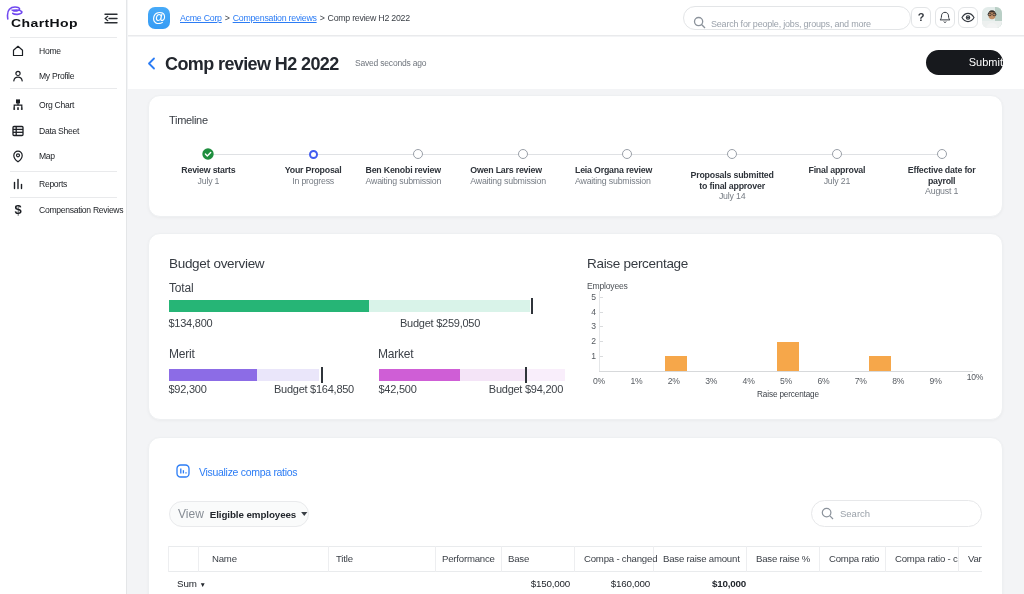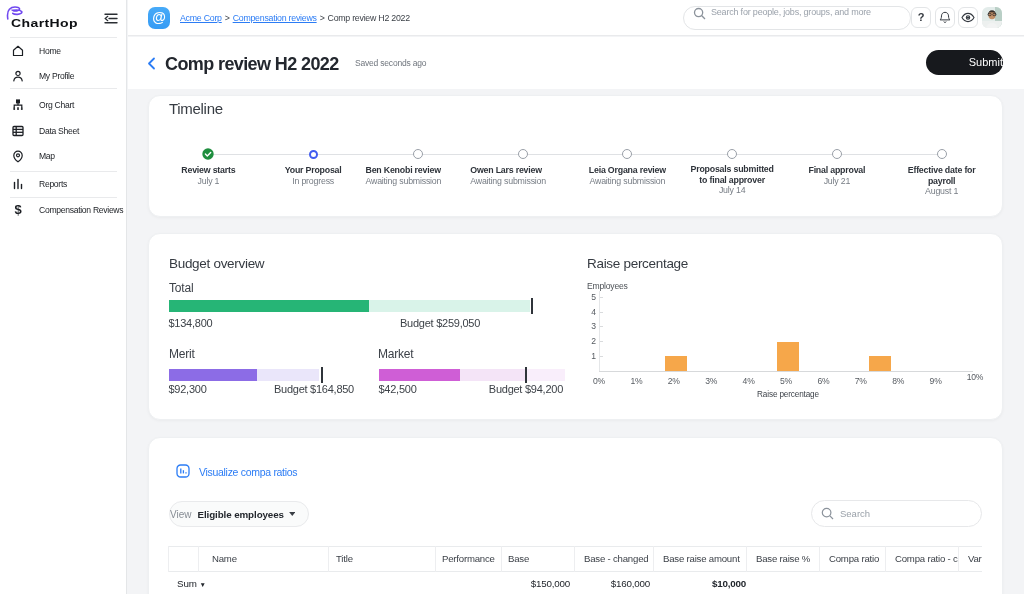--- a/index.html
+++ b/index.html
@@ -28,21 +28,21 @@
 
 <div class="abs" style="left:128px;top:0;width:896px;height:36px;background:#fff;border-bottom:1px solid #e9eaec"></div>
 <div class="abs" style="left:148px;top:7px;width:22px;height:22px;border-radius:7px;background:linear-gradient(180deg,#47aaf8,#359bf4);color:#fff;font-size:14px;font-weight:bold;text-align:center;line-height:21px">@</div>
 <div class="abs" style="left:180px;top:0;height:36px;display:flex;align-items:center;font-size:8.8px;letter-spacing:-.25px;white-space:nowrap">
  <span style="color:#2b7cf5;text-decoration:underline">Acme Corp</span>
  <span style="color:#3a3f46;margin:0 3px">&gt;</span>
  <span style="color:#2b7cf5;text-decoration:underline">Compensation reviews</span>
  <span style="color:#3a3f46;margin:0 3px">&gt;</span>
  <span style="color:#3a3f46">Comp review H2 2022</span>
 </div>
-<div class="abs" style="left:683px;top:6px;width:228px;height:24px;border:1px solid #e3e5e7;border-radius:12px;background:#fff;display:flex;align-items:flex-start">
+<div class="abs" style="left:683px;top:6px;width:228px;height:24px;border:1px solid #e3e5e7;border-radius:12px;background:#fff;display:flex;align-items:flex-end">
  <svg style="margin-left:9px" width="13" height="13" viewBox="0 0 13 13" fill="none" stroke="#8b929b" stroke-width="1.3">
         <circle cx="5.6" cy="5.6" r="4.1"></circle>
         <line x1="8.8" y1="8.8" x2="12" y2="12"></line>
       </svg>
  <span style="margin-left:5px;font-size:9px;letter-spacing:-.2px;color:#9ba2ab">Search for people, jobs, groups, and more</span>
 </div>
 <div class="abs" style="left:911px;top:7px;width:20px;height:21px;border:1px solid #e3e5e7;border-radius:6px;background:#fff;text-align:center;line-height:19px;font-size:11px;font-weight:bold;color:#33383f">?</div>
 <div class="abs" style="left:934.5px;top:7px;width:20px;height:21px;border:1px solid #e3e5e7;border-radius:6px;background:#fff;display:flex;align-items:center;justify-content:center">
  <svg width="12" height="13" viewBox="0 0 12 13" fill="none" stroke="#33383f" stroke-width="1">
         <path d="M6 1.3c-2.1 0-3.5 1.6-3.5 3.6 0 2.5-.9 3.5-1.4 4h9.8c-.5-.5-1.4-1.5-1.4-4 0-2-1.4-3.6-3.5-3.6z" stroke-linejoin="round"></path>
@@ -145,21 +145,21 @@
     </div>
 <div class="sep" style="top:196.5px"></div>
 <div class="navitem" style="top:198.5px">
       <svg width="12" height="13" viewBox="0 0 12 13">
         <text x="6" y="11" text-anchor="middle" font-family="Liberation Sans" font-size="13" font-weight="bold" fill="#1c1f24">$</text>
       </svg>
       <span>Compensation Reviews</span>
     </div>
 
 <div class="card" style="top:95px;height:122px"></div>
-<div class="abs" style="left:169px;top:100px;font-size:15px;letter-spacing:-.3px;color:#363b42">Timeline</div>
+<div class="abs" style="left:169px;top:114px;font-size:11px;letter-spacing:-.3px;color:#363b42">Timeline</div>
 <div class="abs" style="left:208px;top:153.5px;width:734px;height:1px;background:#dfe1e4"></div>
 <div class="abs" style="left:156px;top:146px;width:838px;display:flex">
  <div style="width:104.75px;text-align:center">
   <div style="height:16px;display:flex;align-items:center;justify-content:center">
           <svg width="12" height="12" viewBox="0 0 12 12">
             <circle cx="6" cy="6" r="5.7" fill="#1e8e3e"></circle>
             <polyline points="3.4,6.1 5.3,7.9 8.7,4.4" fill="none" stroke="#fff" stroke-width="1.4" stroke-linecap="round" stroke-linejoin="round"></polyline>
           </svg>
         </div>
   <div style="margin-top:3px">
@@ -187,34 +187,34 @@
  </div>
  <div style="width:104.75px;text-align:left">
   <div style="height:16px;display:flex;align-items:center;justify-content:center">
           <div style="width:10px;height:10px;border-radius:50%;border:1.5px solid #9aa0a8;background:#fff"></div>
         </div>
   <div style="margin-top:3px">
           <div class="tl-l1">Owen Lars review</div>
           <div class="tl-l2">Awaiting submission</div>
         </div>
  </div>
- <div style="width:104.75px;text-align:center">
+ <div style="width:104.75px;">
   <div style="height:16px;display:flex;align-items:center;justify-content:center">
           <div style="width:10px;height:10px;border-radius:50%;border:1.5px solid #9aa0a8;background:#fff"></div>
         </div>
   <div style="margin-top:3px">
           <div class="tl-l1">Leia Organa review</div>
           <div class="tl-l2">Awaiting submission</div>
         </div>
  </div>
  <div style="width:104.75px;text-align:center">
   <div style="height:16px;display:flex;align-items:center;justify-content:center">
           <div style="width:10px;height:10px;border-radius:50%;border:1.5px solid #9aa0a8;background:#fff"></div>
         </div>
-  <div style="margin-top:2px">
+  <div style="margin-top:8px">
           <div class="tl-l1">Proposals submitted<br>to final approver</div>
           <div class="tl-l2">July 14</div>
         </div>
  </div>
  <div style="width:104.75px;text-align:center">
   <div style="height:16px;display:flex;align-items:center;justify-content:center">
           <div style="width:10px;height:10px;border-radius:50%;border:1.5px solid #9aa0a8;background:#fff"></div>
         </div>
   <div style="margin-top:3px">
           <div class="tl-l1">Final approval</div>
@@ -289,21 +289,21 @@
 
 <div class="card" style="top:437px;height:190px"></div>
 <svg class="abs" style="left:176px;top:464px" width="14" height="14" viewBox="0 0 14 14" fill="none" stroke="#2b7cf5">
       <rect x="1" y="1" width="12" height="12" rx="3.6" stroke-width="1.3"></rect>
       <line x1="4.8" y1="4.6" x2="4.8" y2="9.4" stroke-width="1.3"></line>
       <line x1="7.4" y1="6.2" x2="7.4" y2="9.4" stroke-width="1.3"></line>
       <line x1="10" y1="8.2" x2="10" y2="9.4" stroke-width="1.3"></line>
     </svg>
 <div class="abs" style="left:199px;top:466px;font-size:10.5px;font-weight:500;color:#2b7cf5;letter-spacing:-.3px">Visualize compa ratios</div>
 <div class="abs" style="left:169px;top:501px;width:140px;height:26px;border-radius:13px;background:#fafbfb;border:1px solid #e9eaec;display:flex;align-items:center">
- <span style="font-size:10px;color:#878d95;white-space:nowrap">View</span>
+ <span style="margin-left:8px;font-size:12px;color:#878d95;white-space:nowrap">View</span>
  <span style="margin-left:6px;font-size:9.8px;letter-spacing:-.1px;font-weight:bold;color:#23272d;white-space:nowrap">Eligible employees</span>
  <svg style="margin-left:5px" width="6.5" height="4" viewBox="0 0 7 4.5">
         <polygon points="0,0 7,0 3.5,4.5" fill="#3a3f45"></polygon>
       </svg>
 </div>
 <div class="abs" style="left:811px;top:500px;width:171px;height:27px;border:1px solid #e7e8ea;border-radius:13.5px;background:#fff;display:flex;align-items:center">
  <svg style="margin-left:9px" width="13" height="13" viewBox="0 0 13 13" fill="none" stroke="#8b929b" stroke-width="1.2">
         <circle cx="5.6" cy="5.6" r="4.3"></circle>
         <line x1="8.9" y1="8.9" x2="12" y2="12"></line>
       </svg>
@@ -320,21 +320,21 @@
  <div class="vline" style="left:406px"></div>
  <div class="vline" style="left:485px"></div>
  <div class="vline" style="left:578px"></div>
  <div class="vline" style="left:651px"></div>
  <div class="vline" style="left:717px"></div>
  <div class="vline" style="left:790px"></div>
  <div class="hcell" style="left:44px">Name</div>
  <div class="hcell" style="left:168px">Title</div>
  <div class="hcell" style="left:274px">Performance</div>
  <div class="hcell" style="left:340px">Base</div>
- <div class="hcell" style="left:416px">Base - changed</div>
+ <div class="hcell" style="left:416px">Compa - changed</div>
  <div class="hcell" style="left:495px">Base raise amount</div>
  <div class="hcell" style="left:588px">Base raise %</div>
  <div class="hcell" style="left:661px">Compa ratio</div>
  <div class="hcell" style="left:727px;width:63px">Compa ratio - ch</div>
  <div class="hcell" style="left:800px;width:14px">Var</div>
  <div style="position:absolute;left:9px;top:26px;height:23px;line-height:23px;font-size:9.8px;letter-spacing:-.1px;color:#23272d">Sum <span style="font-size:6.5px">▼</span></div>
  <div class="num" style="left:302px;top:26px;width:100px;line-height:23px">$150,000</div>
  <div class="num" style="left:382px;top:26px;width:100px;line-height:23px">$160,000</div>
  <div class="num" style="left:478px;top:26px;width:100px;line-height:23px;font-weight:bold">$10,000</div>
 </div>

